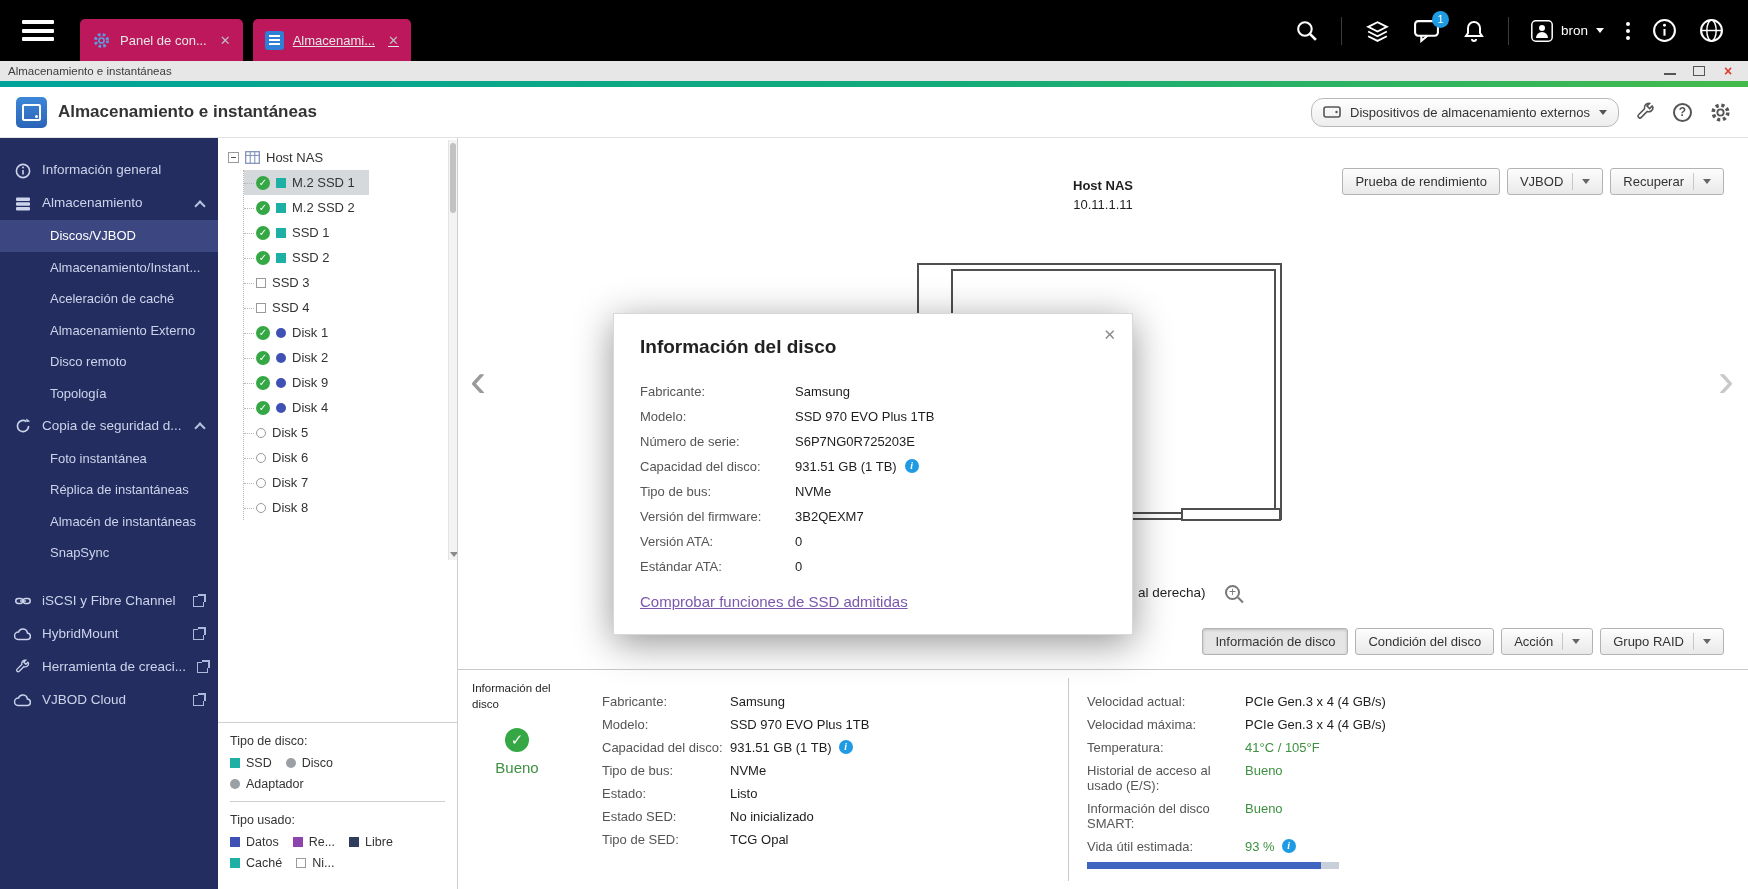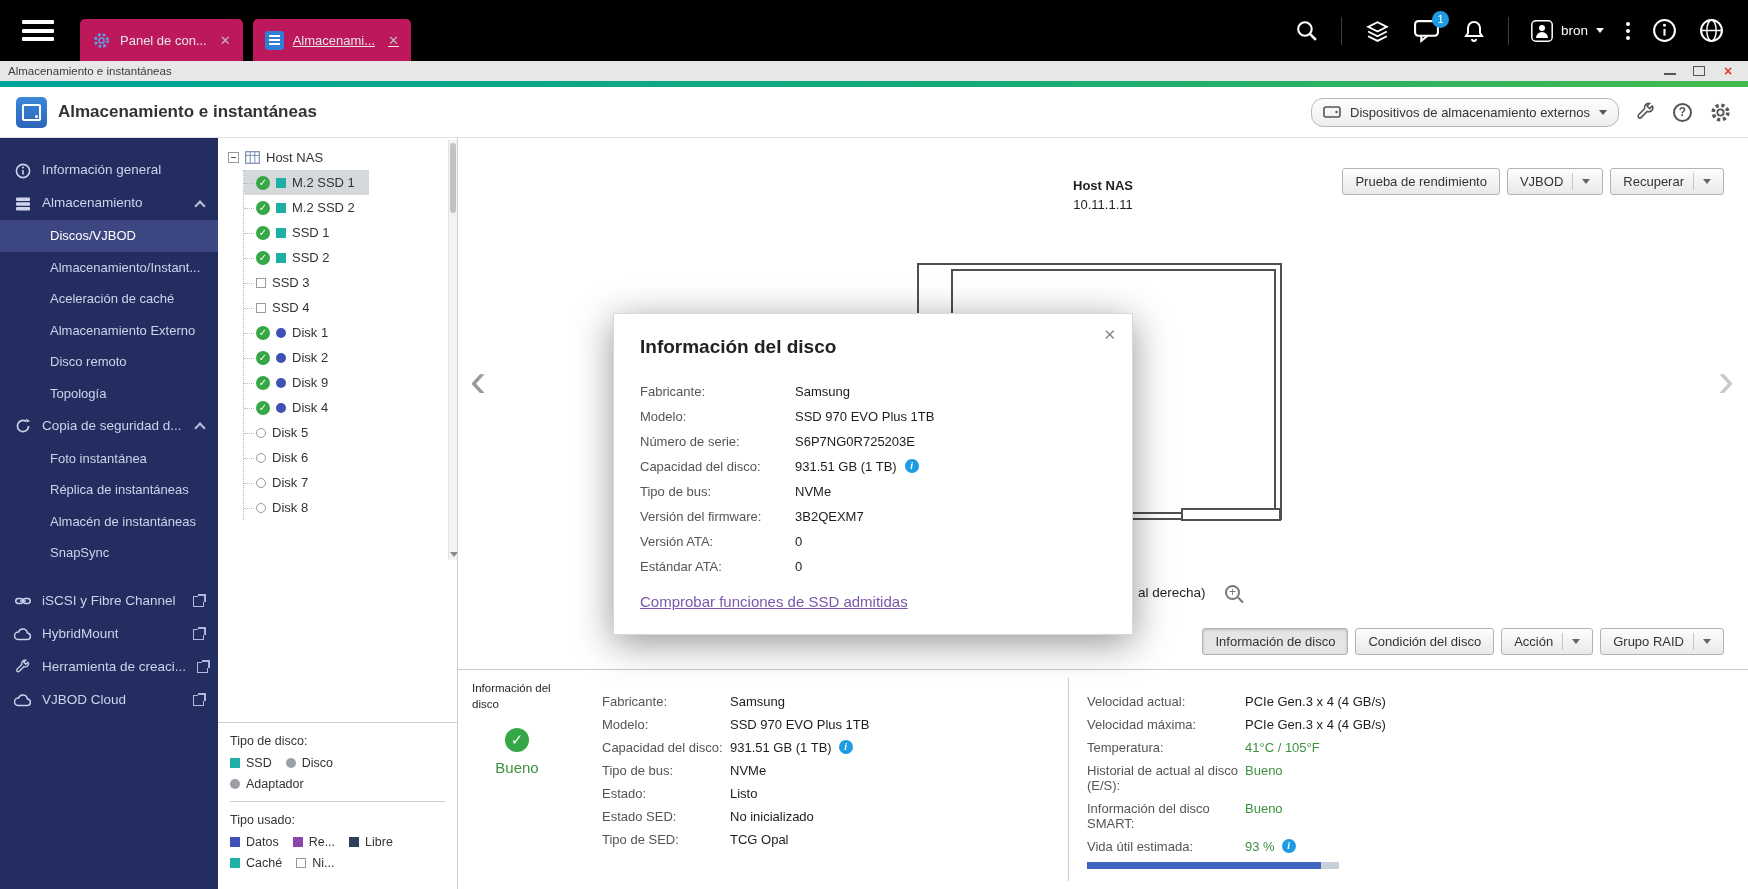--- a/index.html
+++ b/index.html
@@ -591,21 +591,21 @@
           </div>
         <div class="f-row">
             <span class="f-label">Velocidad máxima:</span>
             <span class="f-value">PCIe Gen.3 x 4 (4 GB/s)</span>
           </div>
         <div class="f-row">
             <span class="f-label">Temperatura:</span>
             <span class="f-value good">41°C / 105°F</span>
           </div>
         <div class="f-row">
-            <span class="f-label">Historial de actual al disco (E/S):</span>
+            <span class="f-label">Historial de acceso al usado (E/S):</span>
             <span class="f-value good">Bueno</span>
           </div>
         <div class="f-row">
             <span class="f-label">Información del disco SMART:</span>
             <span class="f-value good">Bueno</span>
           </div>
         <div class="f-row">
             <span class="f-label">Vida útil estimada:</span>
             <span class="f-value good">93 %</span>
             <span class="info-i" style="margin-left:7px;">i</span>

